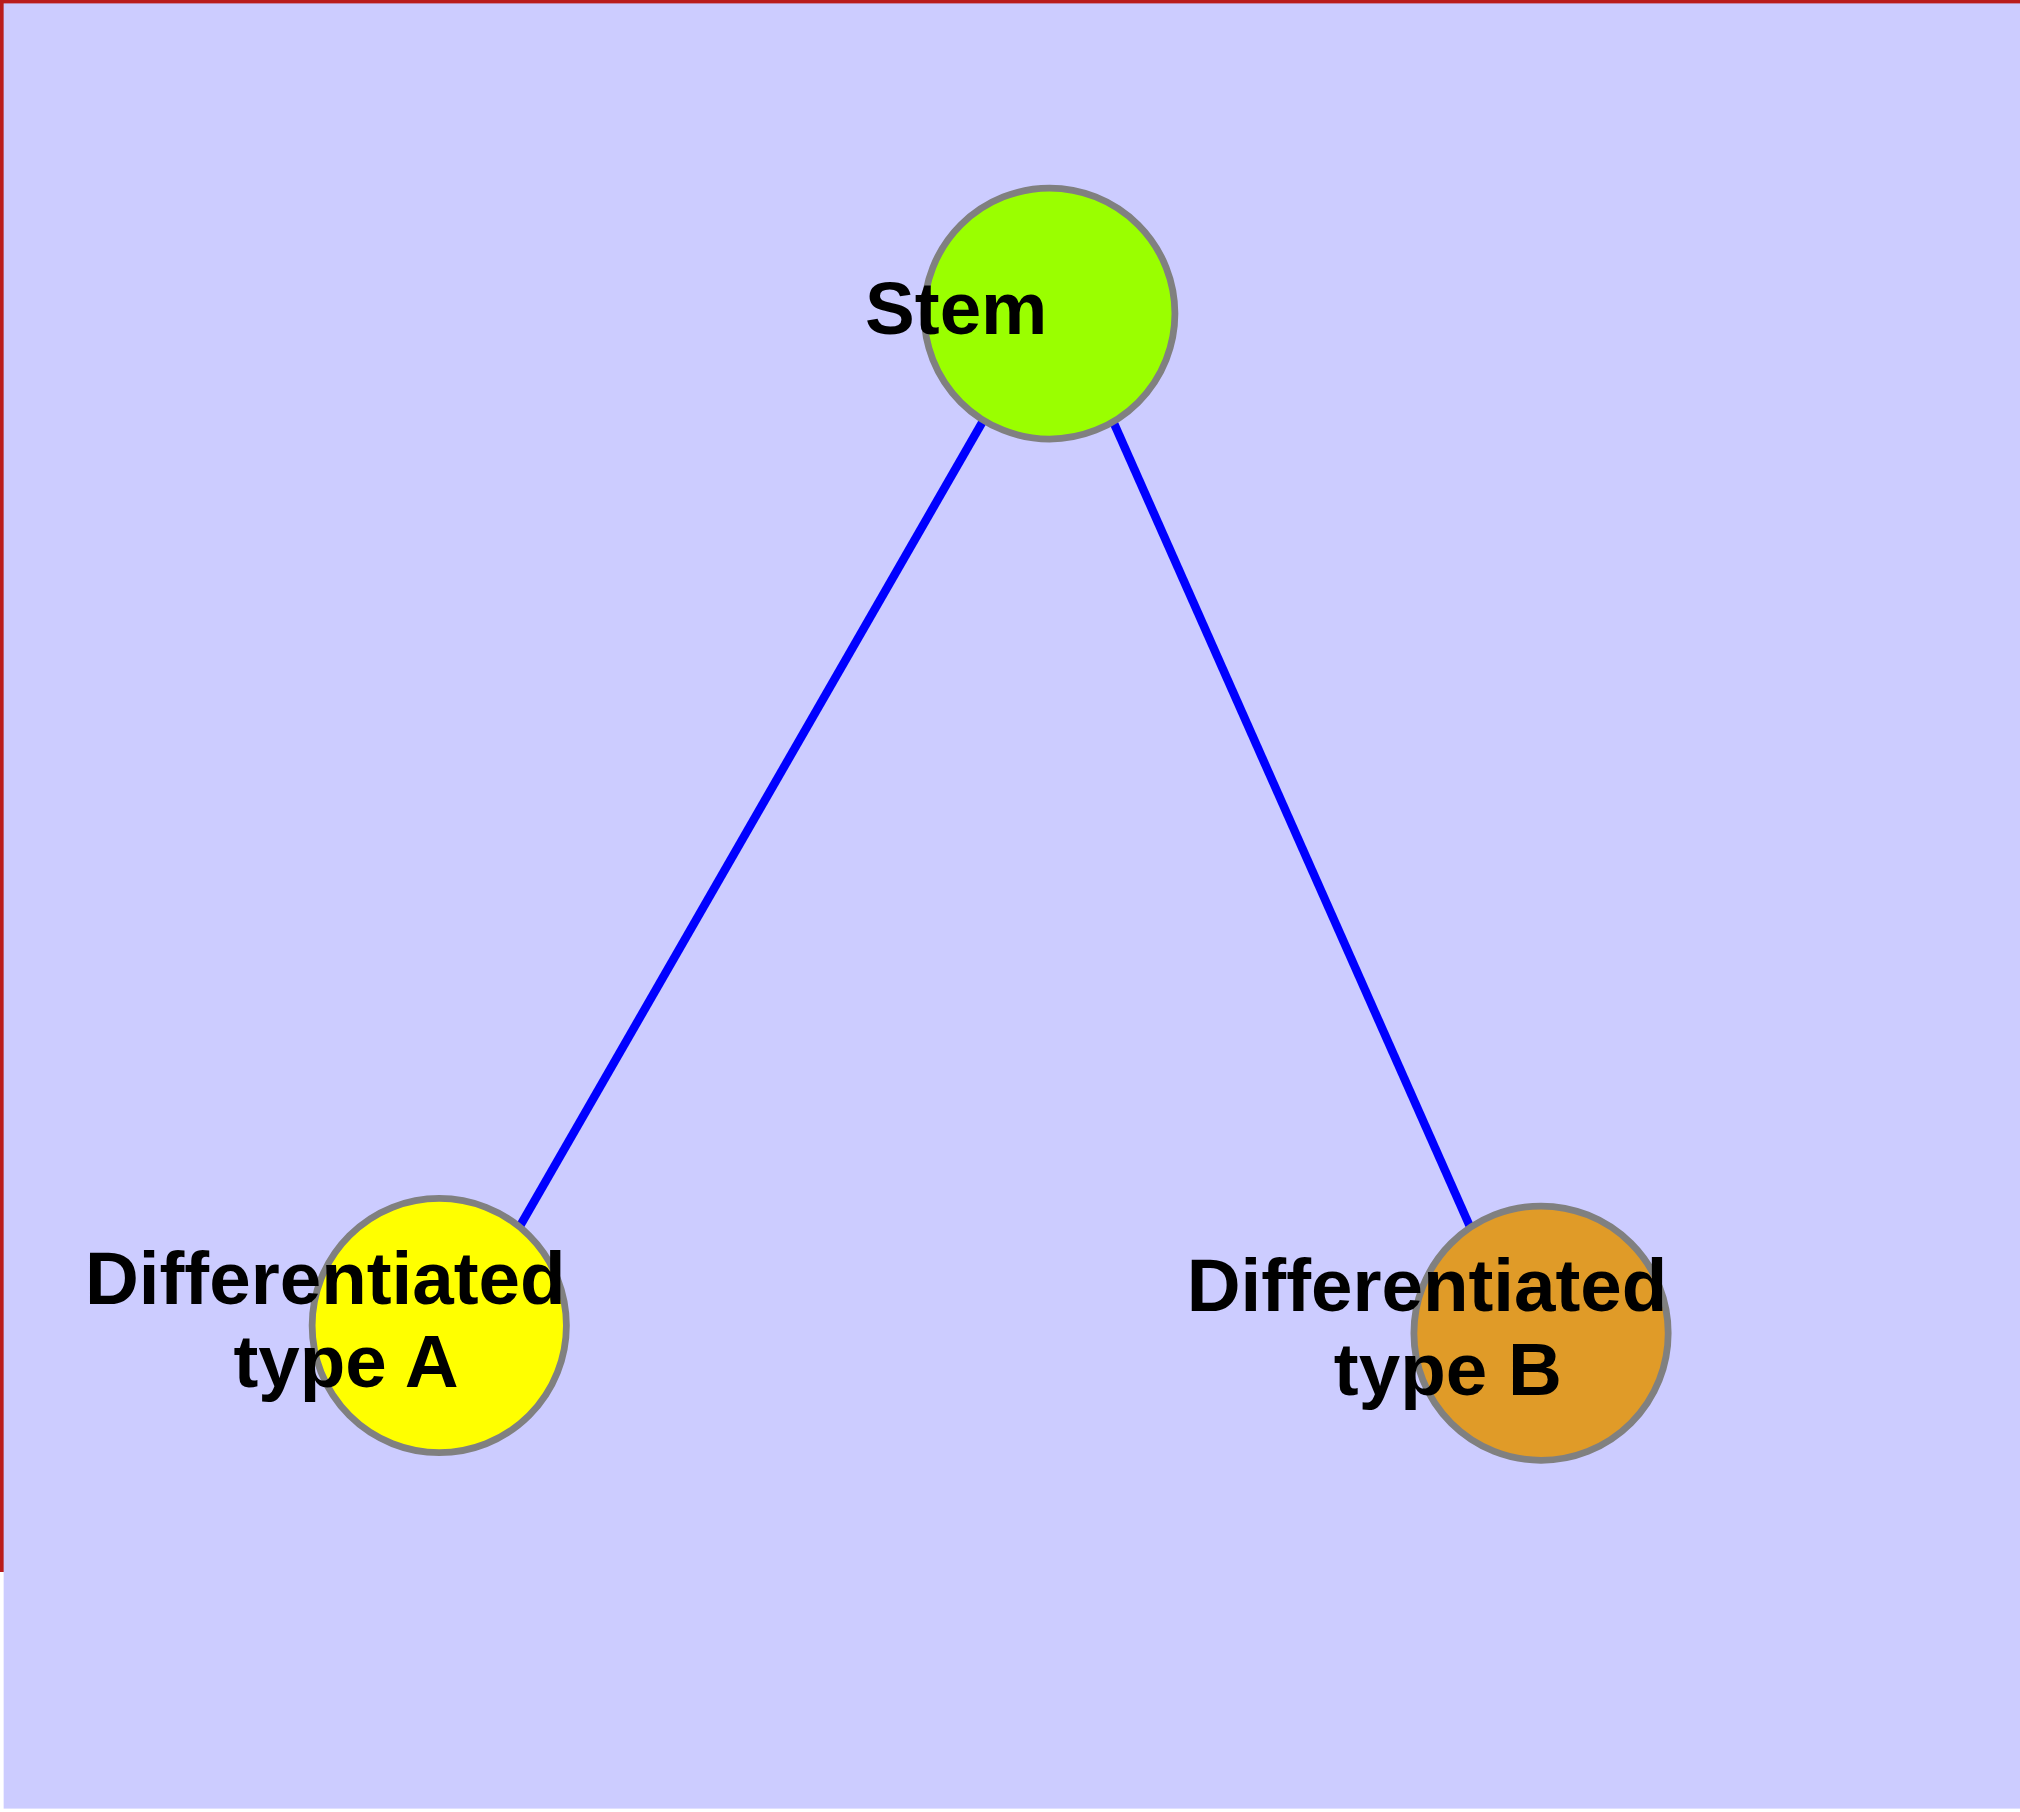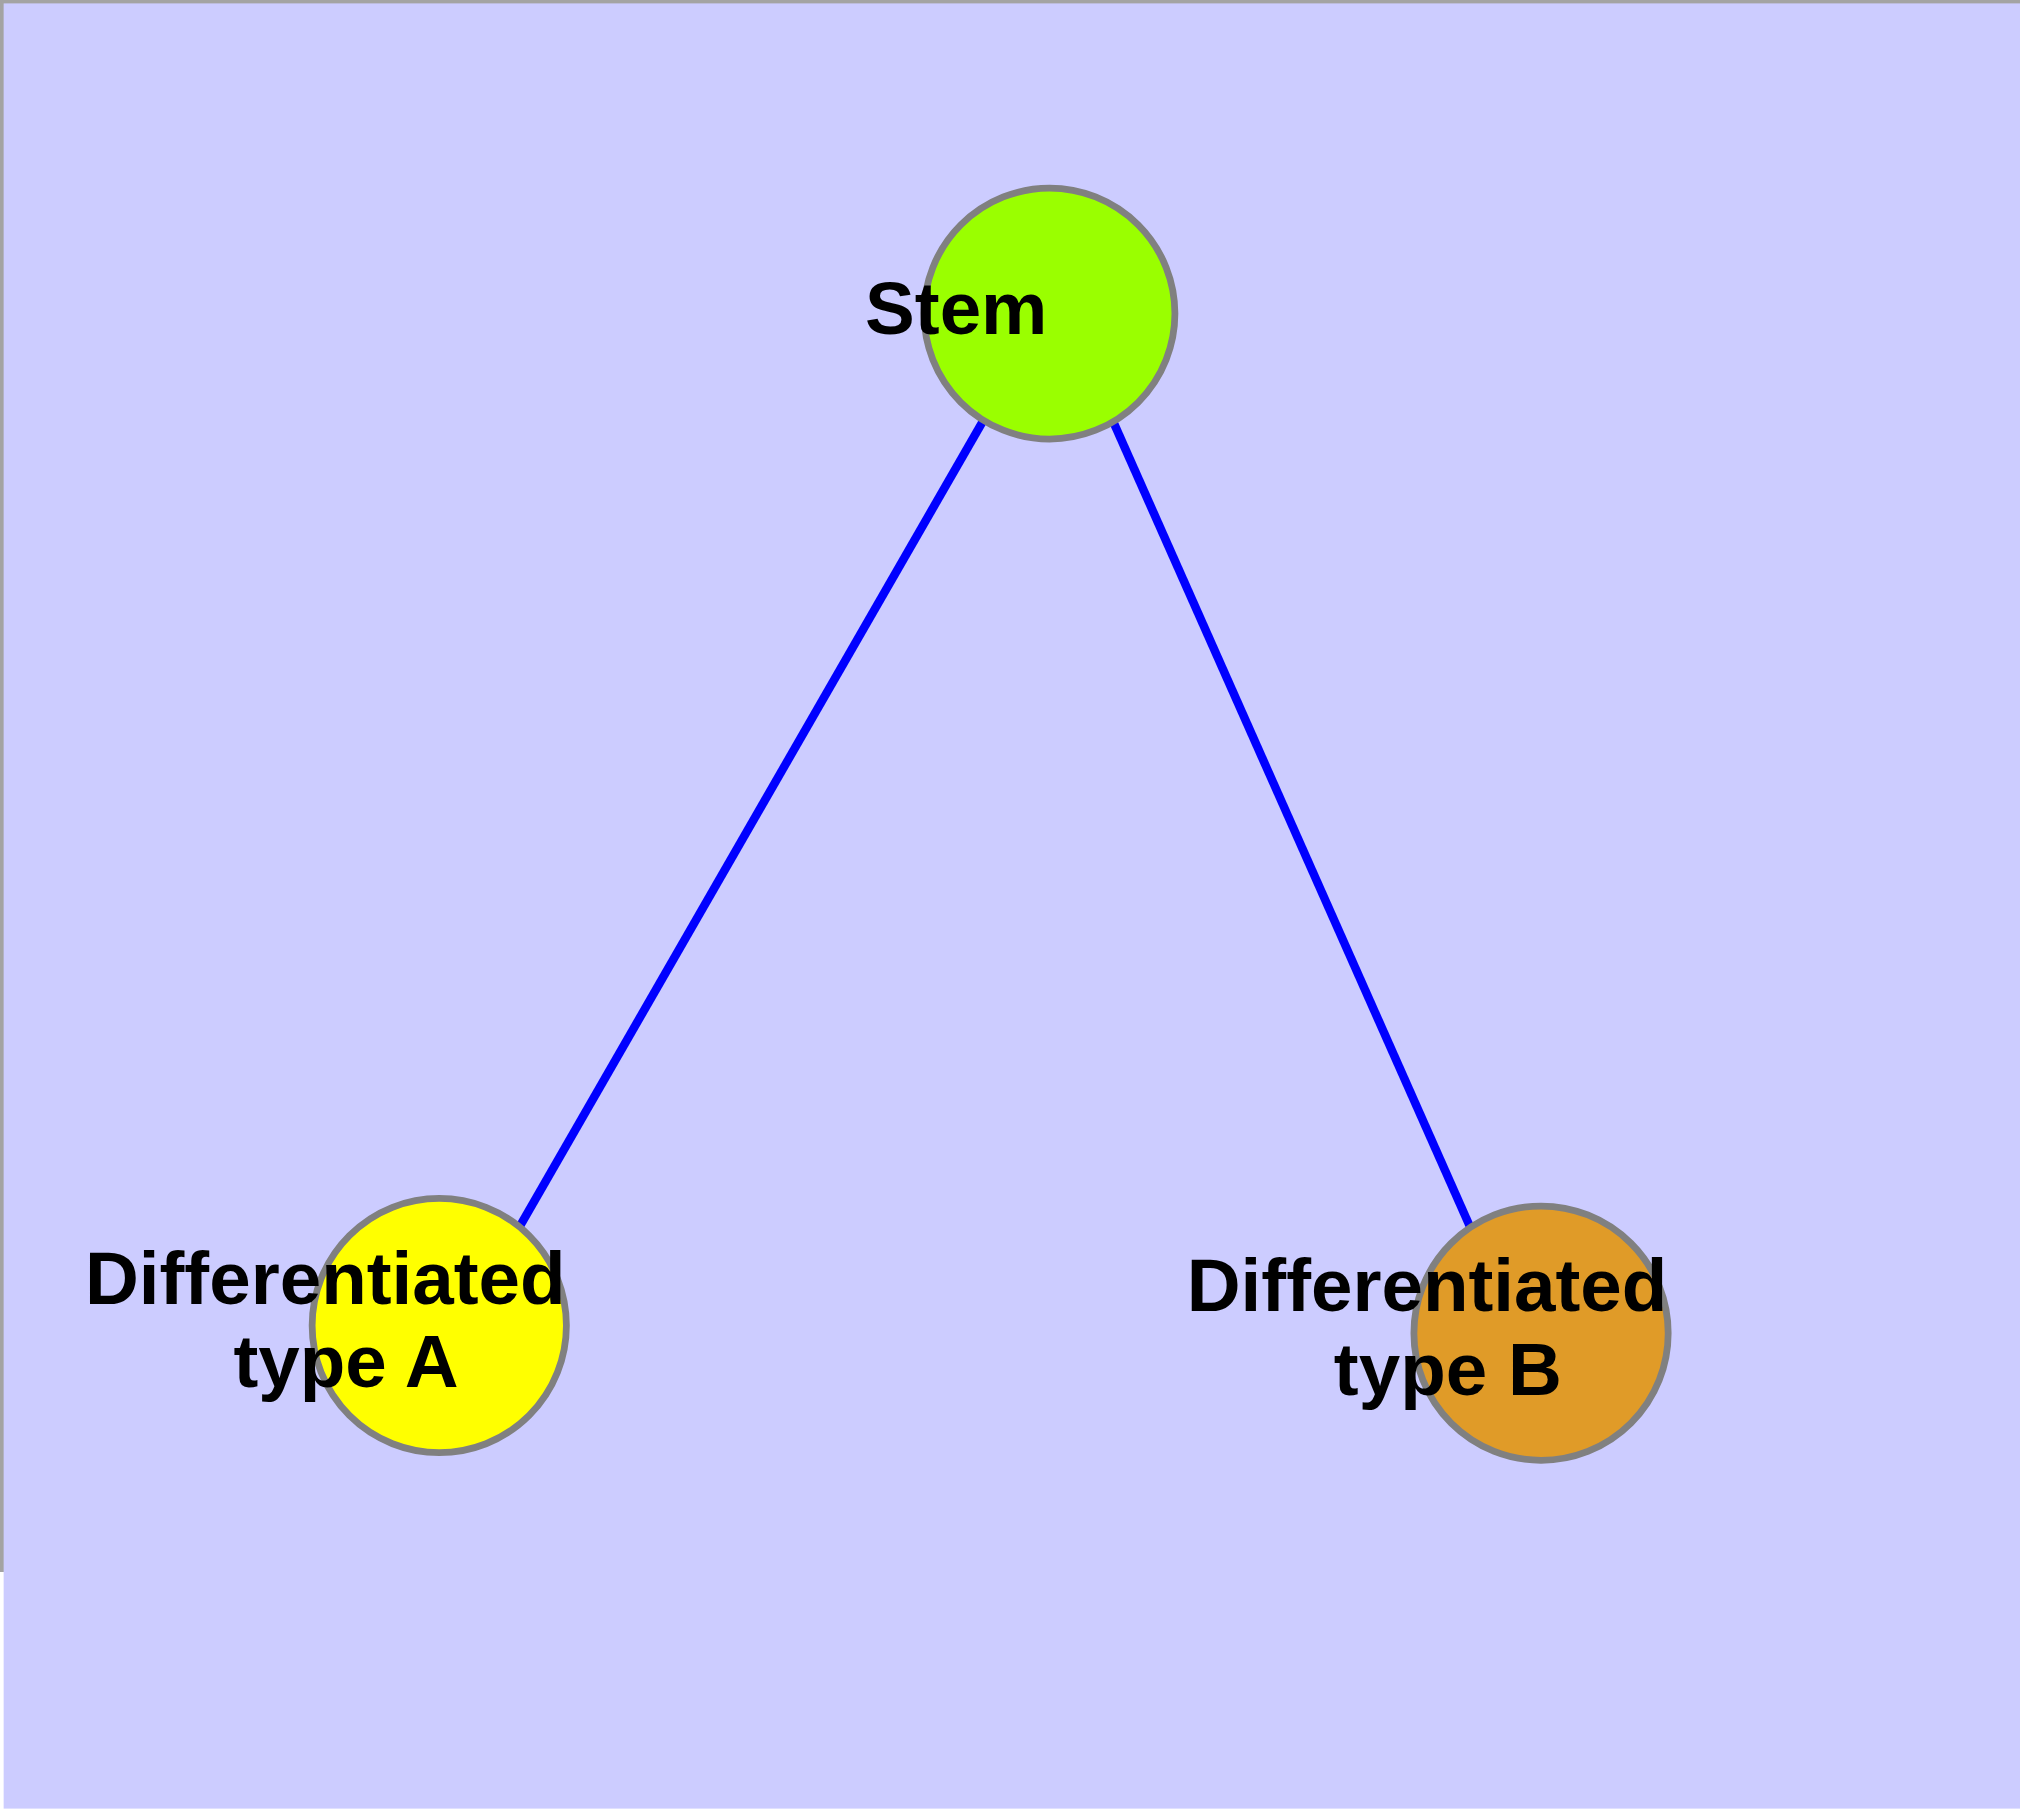--- a/index.html
+++ b/index.html
@@ -11,21 +11,21 @@
   body {
     width: 2021px;
     height: 1812px;
     overflow: hidden;
     font-family: "Liberation Sans", "DejaVu Sans", sans-serif;
   }
   #graph-canvas {
     position: relative;
     width: 2021px;
     height: 1572px;
-    background: #a3a3a3;
+    background: #b91c1c;
     box-sizing: border-box;
   }
   #graph-svg {
     position: absolute;
     left: 0;
     top: 0;
     width: 2021px;
     height: 1812px;
     display: block;
   }

